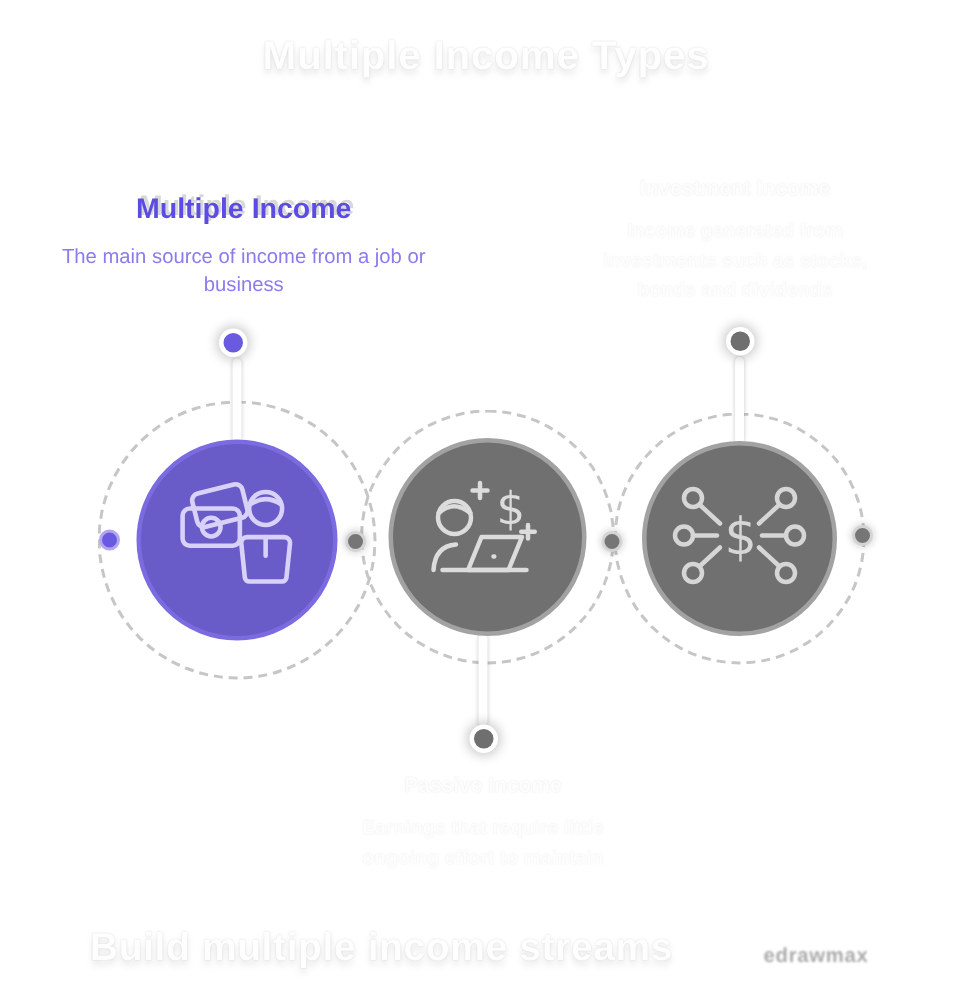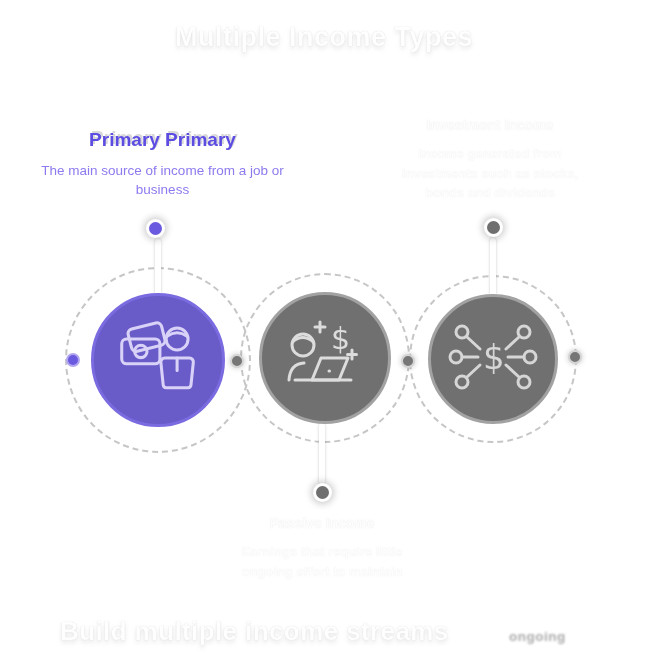--- a/index.html
+++ b/index.html
@@ -72,21 +72,21 @@
   .icon-svg{display:block;}
 </style>
 </head>
 <body>
 
 <div class="canvas">
 
   <div class="main-title">Multiple Income Types</div>
 
   <div class="label-block label-primary">
-    <div class="item-heading">Primary Primary</div>
+    <div class="item-heading">Multiple Income</div>
     <div class="item-desc">The main source of income from a job or business</div>
   </div>
 
   <div class="label-block label-white label-portfolio">
     <div class="item-heading">Investment Income</div>
     <div class="item-desc">Income generated from investments such as stocks, bonds and dividends</div>
   </div>
 
   <div class="label-block label-white label-passive">
     <div class="item-heading">Passive Income</div>
@@ -153,15 +153,15 @@
         <path d="M20 58 L33 46"></path>
         <path d="M72 18 L59 30"></path>
         <path d="M77 38 h-16"></path>
         <path d="M72 58 L59 46"></path>
         <text x="36" y="50" font-size="34" font-family="DejaVu Sans, sans-serif" fill="#d6d6d6" stroke="none">$</text>
       </svg>
     </span>
   </div>
 
   <div class="footer-tagline">Build multiple income streams</div>
-  <div class="watermark">ongoing</div>
+  <div class="watermark">edrawmax</div>
 
 </div>
 
 </body></html>

